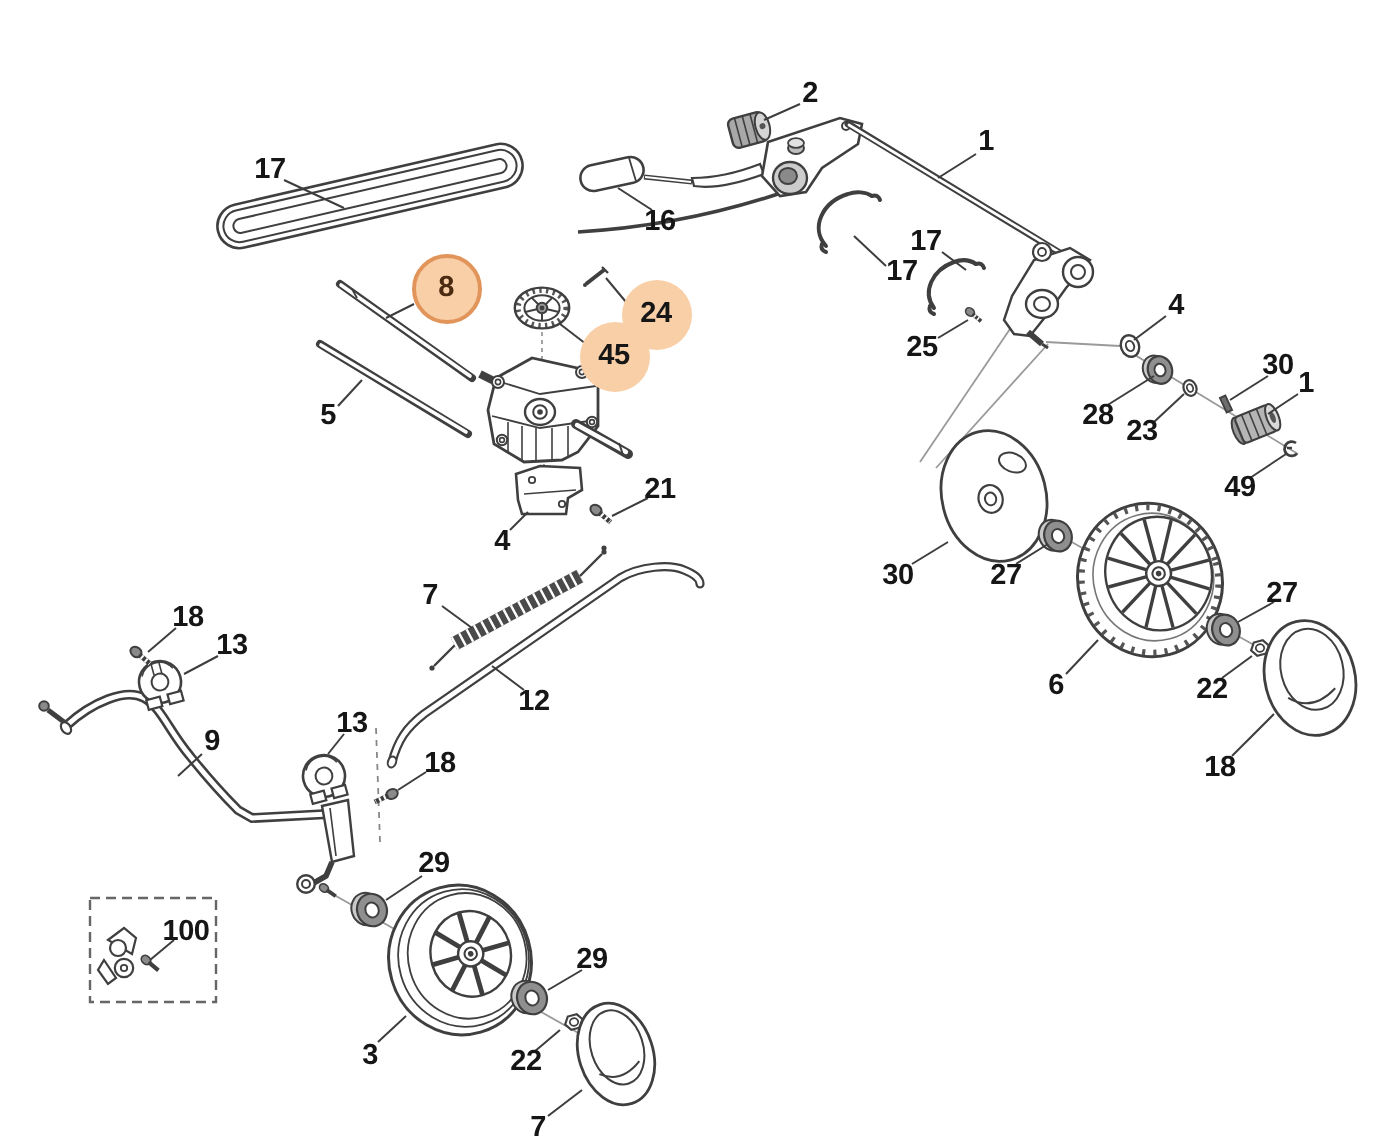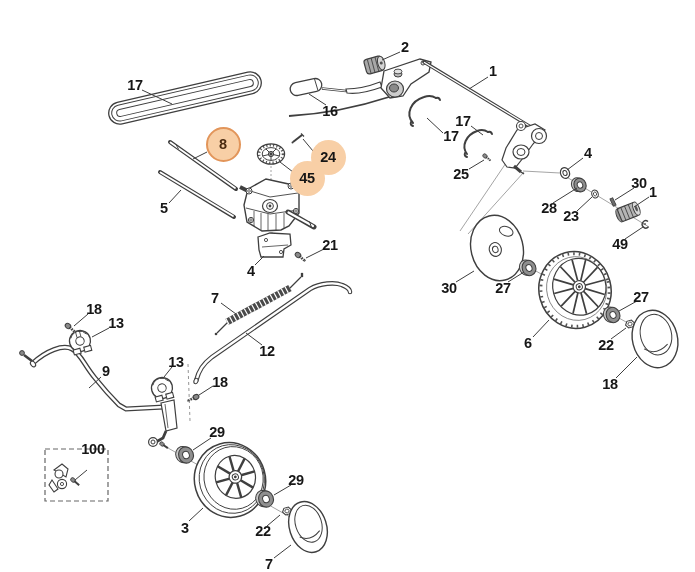--- a/index.html
+++ b/index.html
@@ -441,19 +441,19 @@
 <div class="lbl" style="left:251px;top:271px">4</div>
 <div class="lbl" style="left:330px;top:245px">21</div>
 <div class="lbl" style="left:94px;top:309px">18</div>
 <div class="lbl" style="left:116px;top:323px">13</div>
 <div class="lbl" style="left:106px;top:371px">9</div>
 <div class="lbl" style="left:176px;top:362px">13</div>
 <div class="lbl" style="left:220px;top:382px">18</div>
 <div class="lbl" style="left:215px;top:298px">7</div>
 <div class="lbl" style="left:267px;top:351px">12</div>
 <div class="lbl" style="left:217px;top:432px">29</div>
-<div class="lbl" style="left:93px;top:449px">100</div>
+<div class="lbl" style="left:93px;top:466px">100</div>
 <div class="lbl" style="left:185px;top:528px">3</div>
 <div class="lbl" style="left:296px;top:480px">29</div>
 <div class="lbl" style="left:263px;top:531px">22</div>
 <div class="lbl" style="left:269px;top:564px">7</div>
 
 </div>
 
 </body></html>

